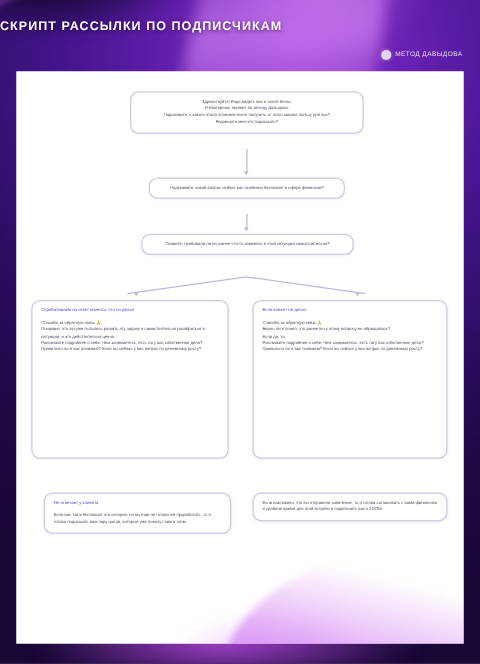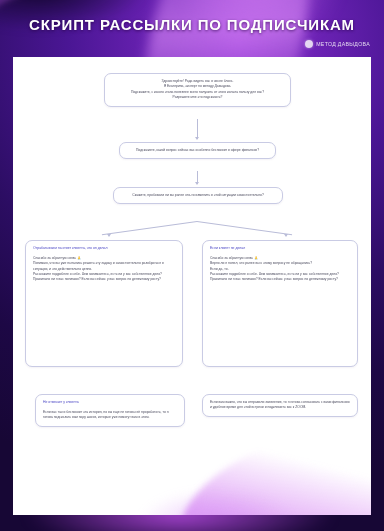--- a/index.html
+++ b/index.html
@@ -72,23 +72,23 @@
   .header {
     position: absolute;
     left: 0; top: 0;
     width: 384px; height: 57px;
     z-index: 4;
   }
   .deck-title {
     position: absolute;
     left: 0; right: 0;
     top: 16px;
-    text-align: center;
+    text-align: left;
     color: #ffffff;
-    font-size: 15px;
+    font-size: 10px;
     font-weight: bold;
     letter-spacing: .85px;
     text-transform: uppercase;
     text-shadow: 0 1px 3px rgba(40,0,70,.75);
     white-space: nowrap;
   }
   .brand-badge {
     position: absolute;
     right: 14px;
     top: 40px;

